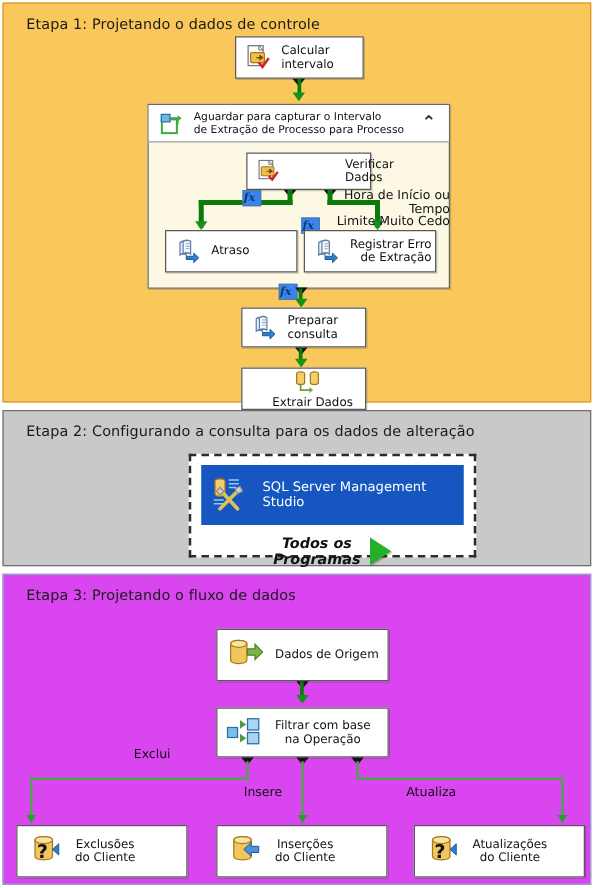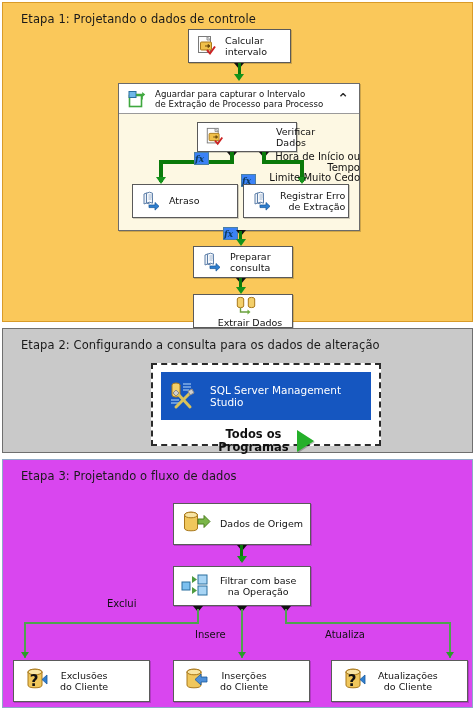--- a/index.html
+++ b/index.html
@@ -207,20 +207,21 @@
   }
   #all-programs {
     position: absolute;
     left: 8px;
     right: 8px;
     top: 60px;
     height: 32px;
     display: flex;
     align-items: center;
     justify-content: center;
+    font-style: italic;
   }
   #all-programs .aptext {
     font-size: 11.5px;
     font-weight: bold;
     color: #111;
     line-height: 13px;
     text-align: center;
     white-space: pre-line;
   }
   .play-tri {

